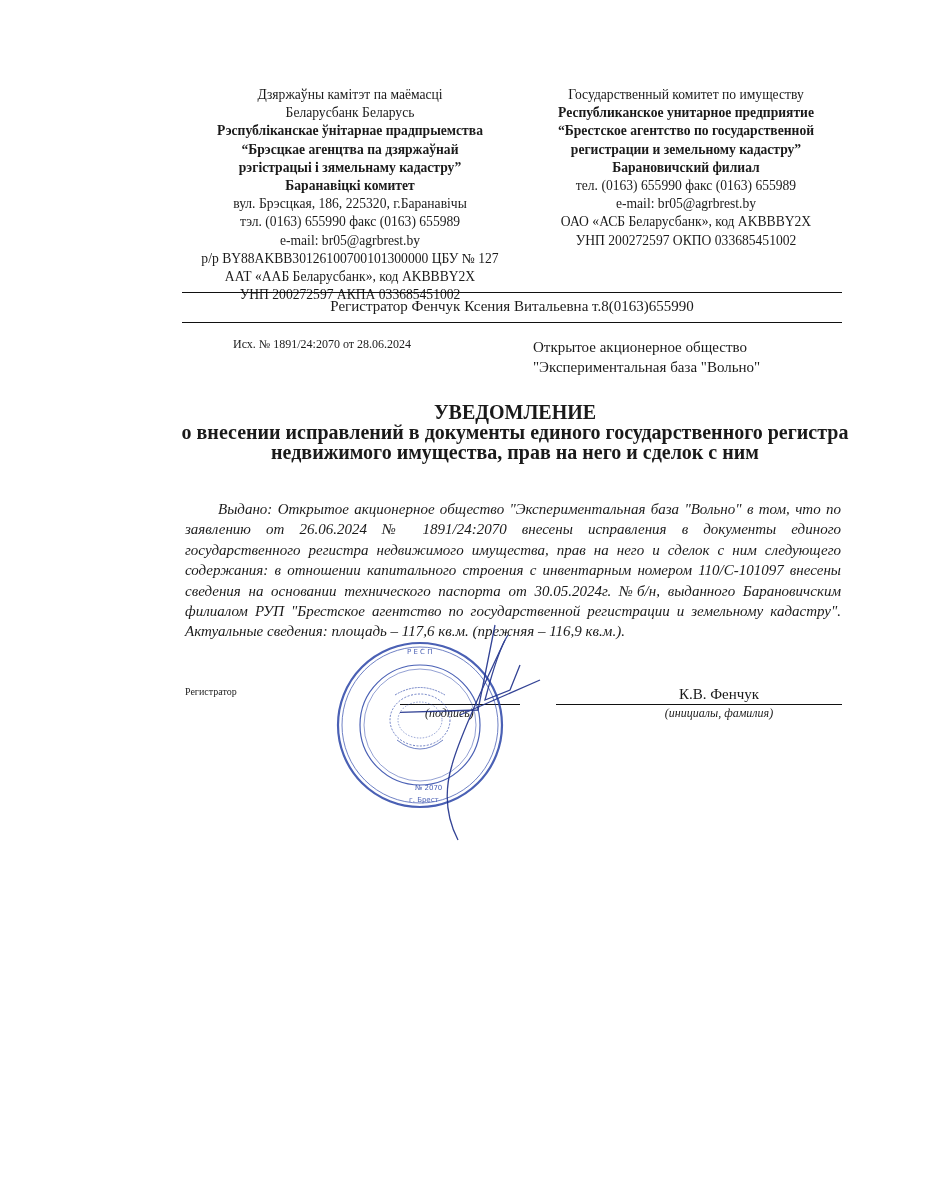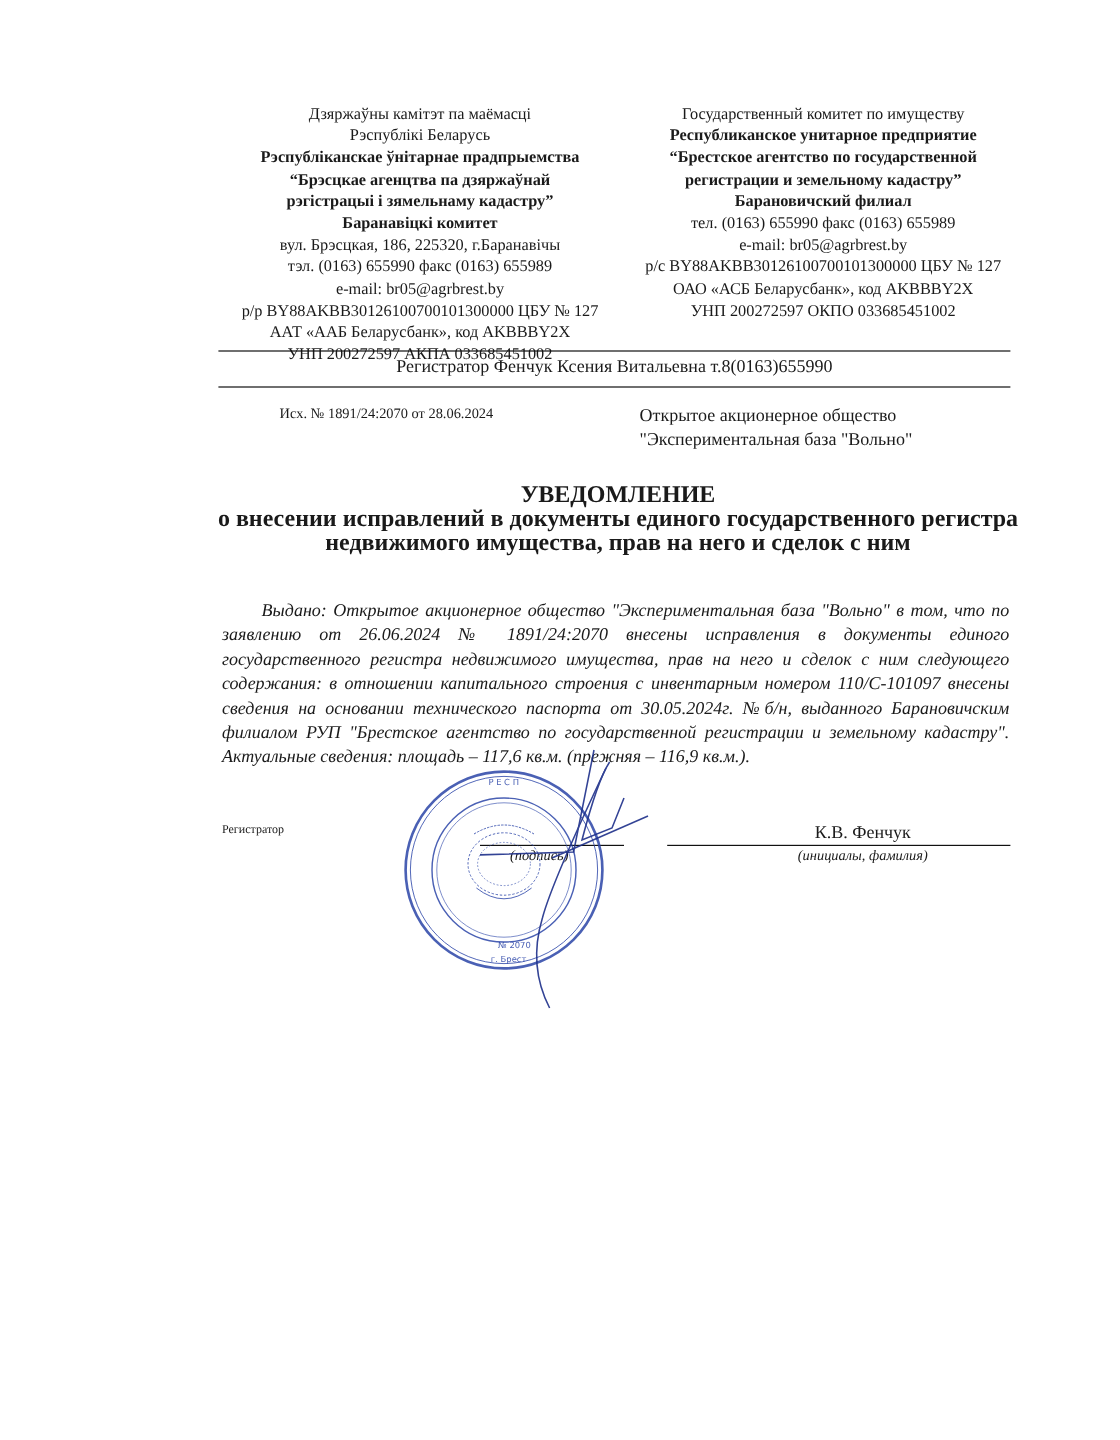--- a/index.html
+++ b/index.html
@@ -36,42 +36,41 @@
   .stamp { position: absolute; left: 335px; top: 640px; width: 170px; height: 170px; }
   .signature { position: absolute; left: 400px; top: 605px; width: 180px; height: 240px; }
 </style>
 </head>
 <body>
 
 <div class="page">
 
   <div class="header-col header-left">
     <div>Дзяржаўны камітэт па маёмасці</div>
-    <div>Рэспублікі Беларусь</div>
+    <div>Беларусбанк Беларусь</div>
     <div class="b">Рэспубліканскае ўнітарнае прадпрыемства</div>
     <div class="b">“Брэсцкае агенцтва па дзяржаўнай</div>
     <div class="b">рэгістрацыі і зямельнаму кадастру”</div>
     <div class="b">Баранавіцкі комитет</div>
     <div>вул. Брэсцкая, 186, 225320, г.Баранавічы</div>
     <div>тэл. (0163) 655990 факс (0163) 655989</div>
     <div>e-mail: br05@agrbrest.by</div>
     <div>р/р BY88AKBB30126100700101300000 ЦБУ № 127</div>
     <div>ААТ «ААБ Беларусбанк», код AKBBBY2X</div>
     <div>УНП 200272597 АКПА 033685451002</div>
   </div>
 
   <div class="header-col header-right">
     <div>Государственный комитет по имуществу</div>
     <div class="b">Республиканское унитарное предприятие</div>
     <div class="b">“Брестское агентство по государственной</div>
     <div class="b">регистрации и земельному кадастру”</div>
     <div class="b">Барановичский филиал</div>
     <div>тел. (0163) 655990 факс (0163) 655989</div>
     <div>e-mail: br05@agrbrest.by</div>
-    <div>р/с BY88AKBB30126100700101300000 ЦБУ № 127</div>
     <div>ОАО «АСБ Беларусбанк», код AKBBBY2X</div>
     <div>УНП 200272597 ОКПО 033685451002</div>
   </div>
 
   <div class="rule rule-top"></div>
   <div class="registrar-line">Регистратор Фенчук Ксения Витальевна т.8(0163)655990</div>
   <div class="rule rule-bottom"></div>
 
   <div class="outgoing">Исх. № 1891/24:2070 от 28.06.2024</div>
   <div class="recipient">

